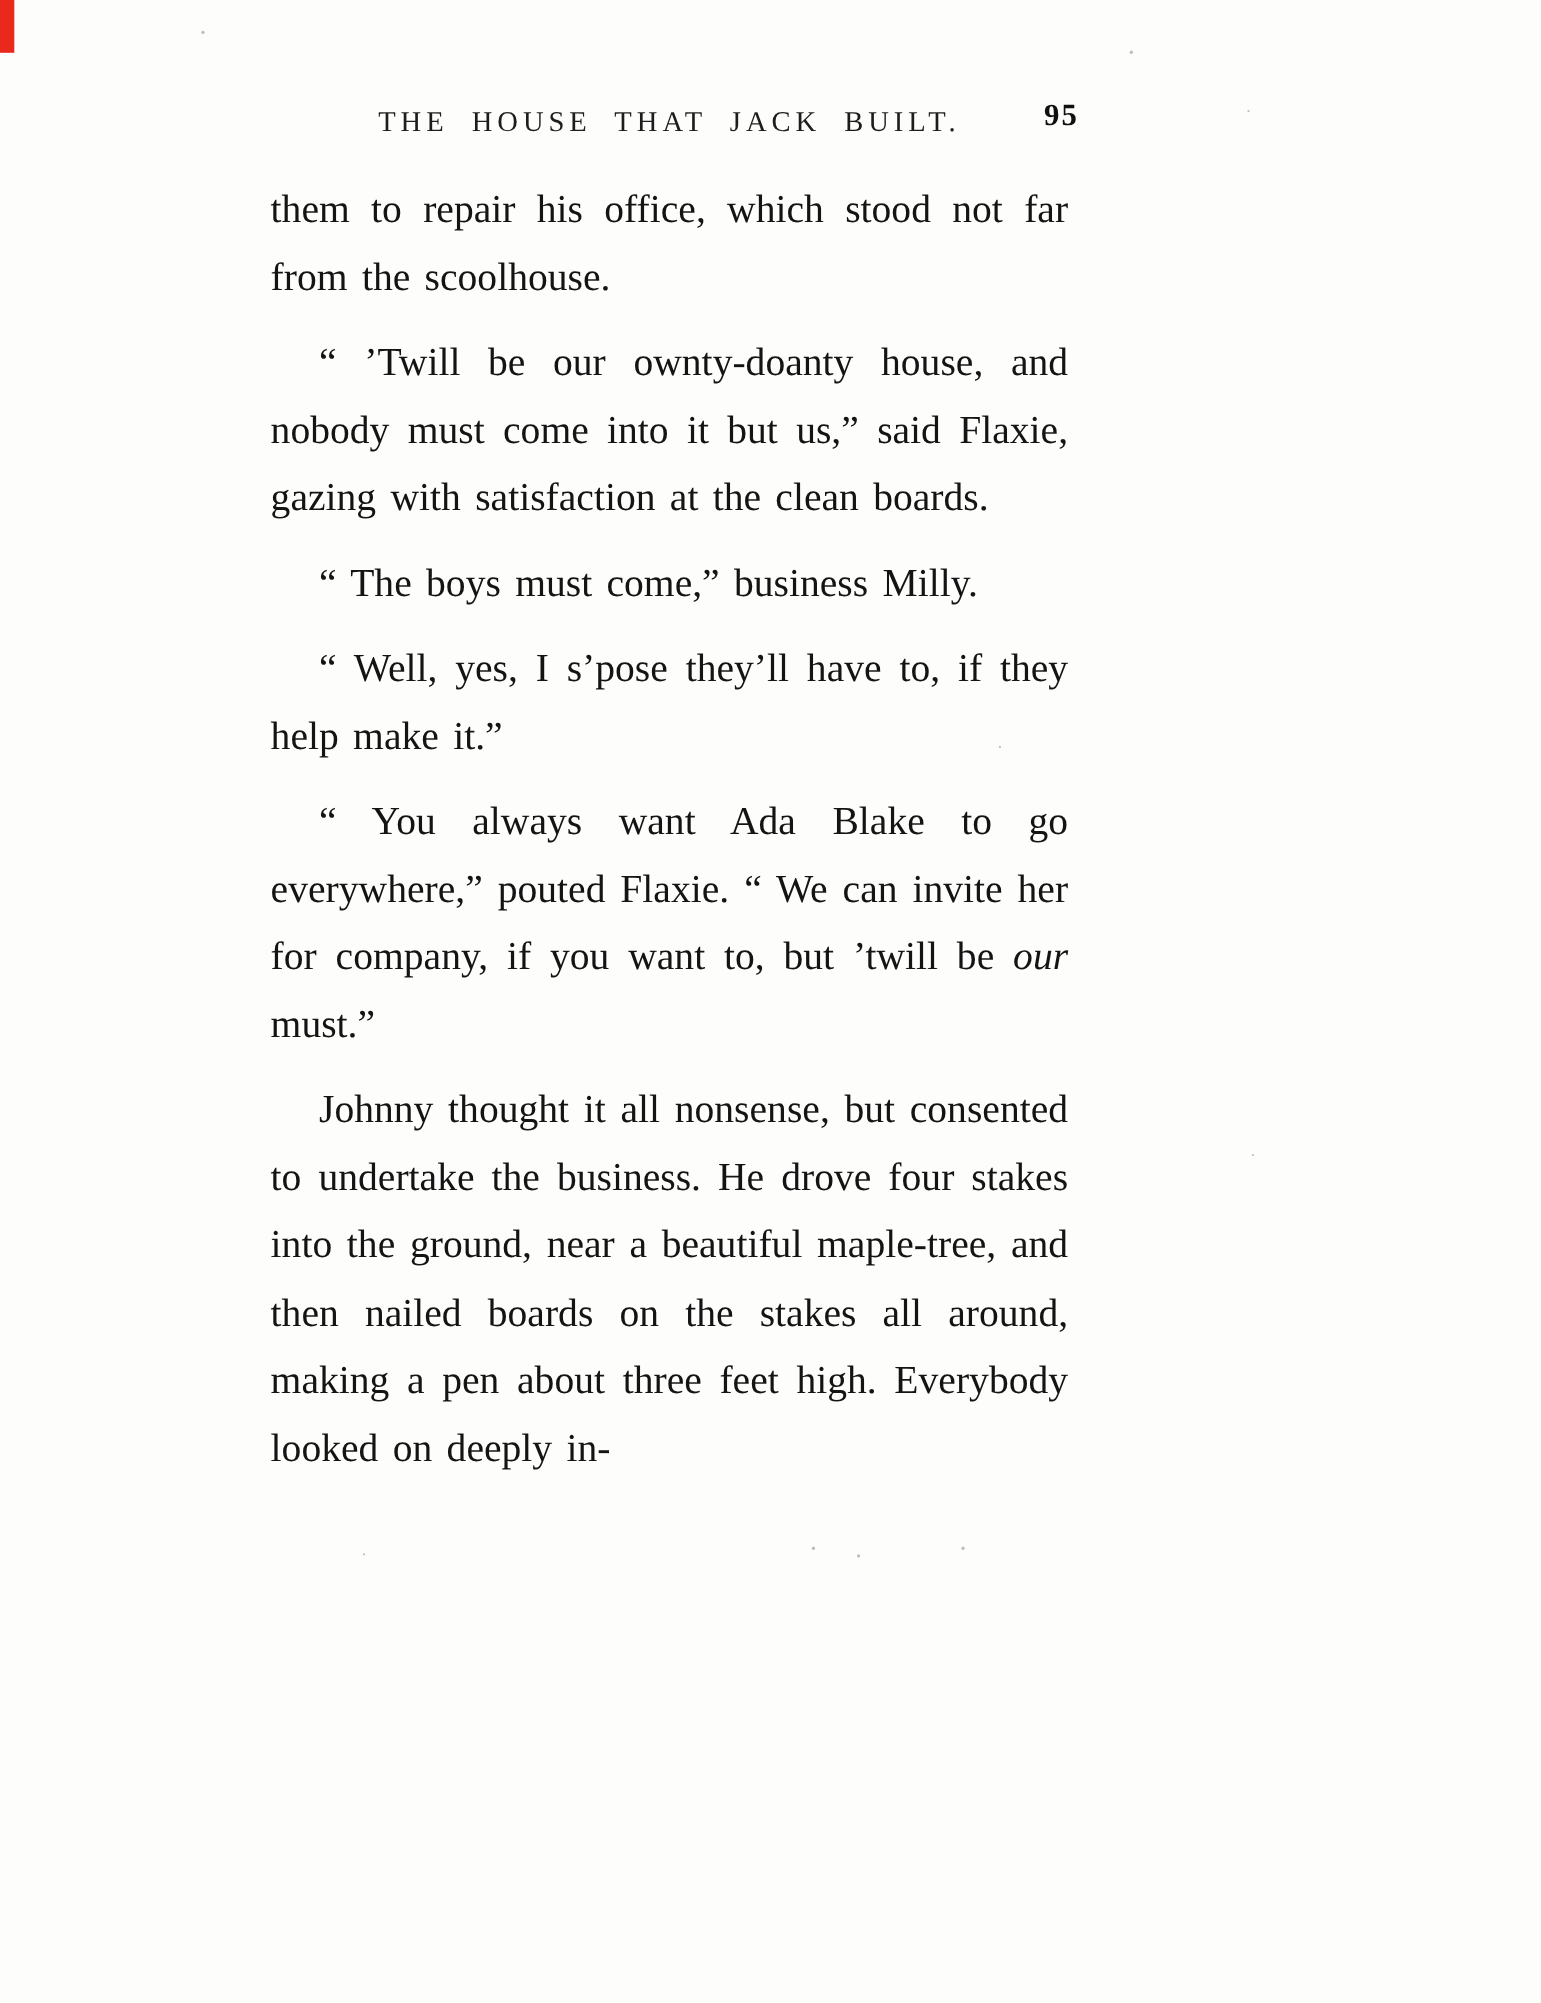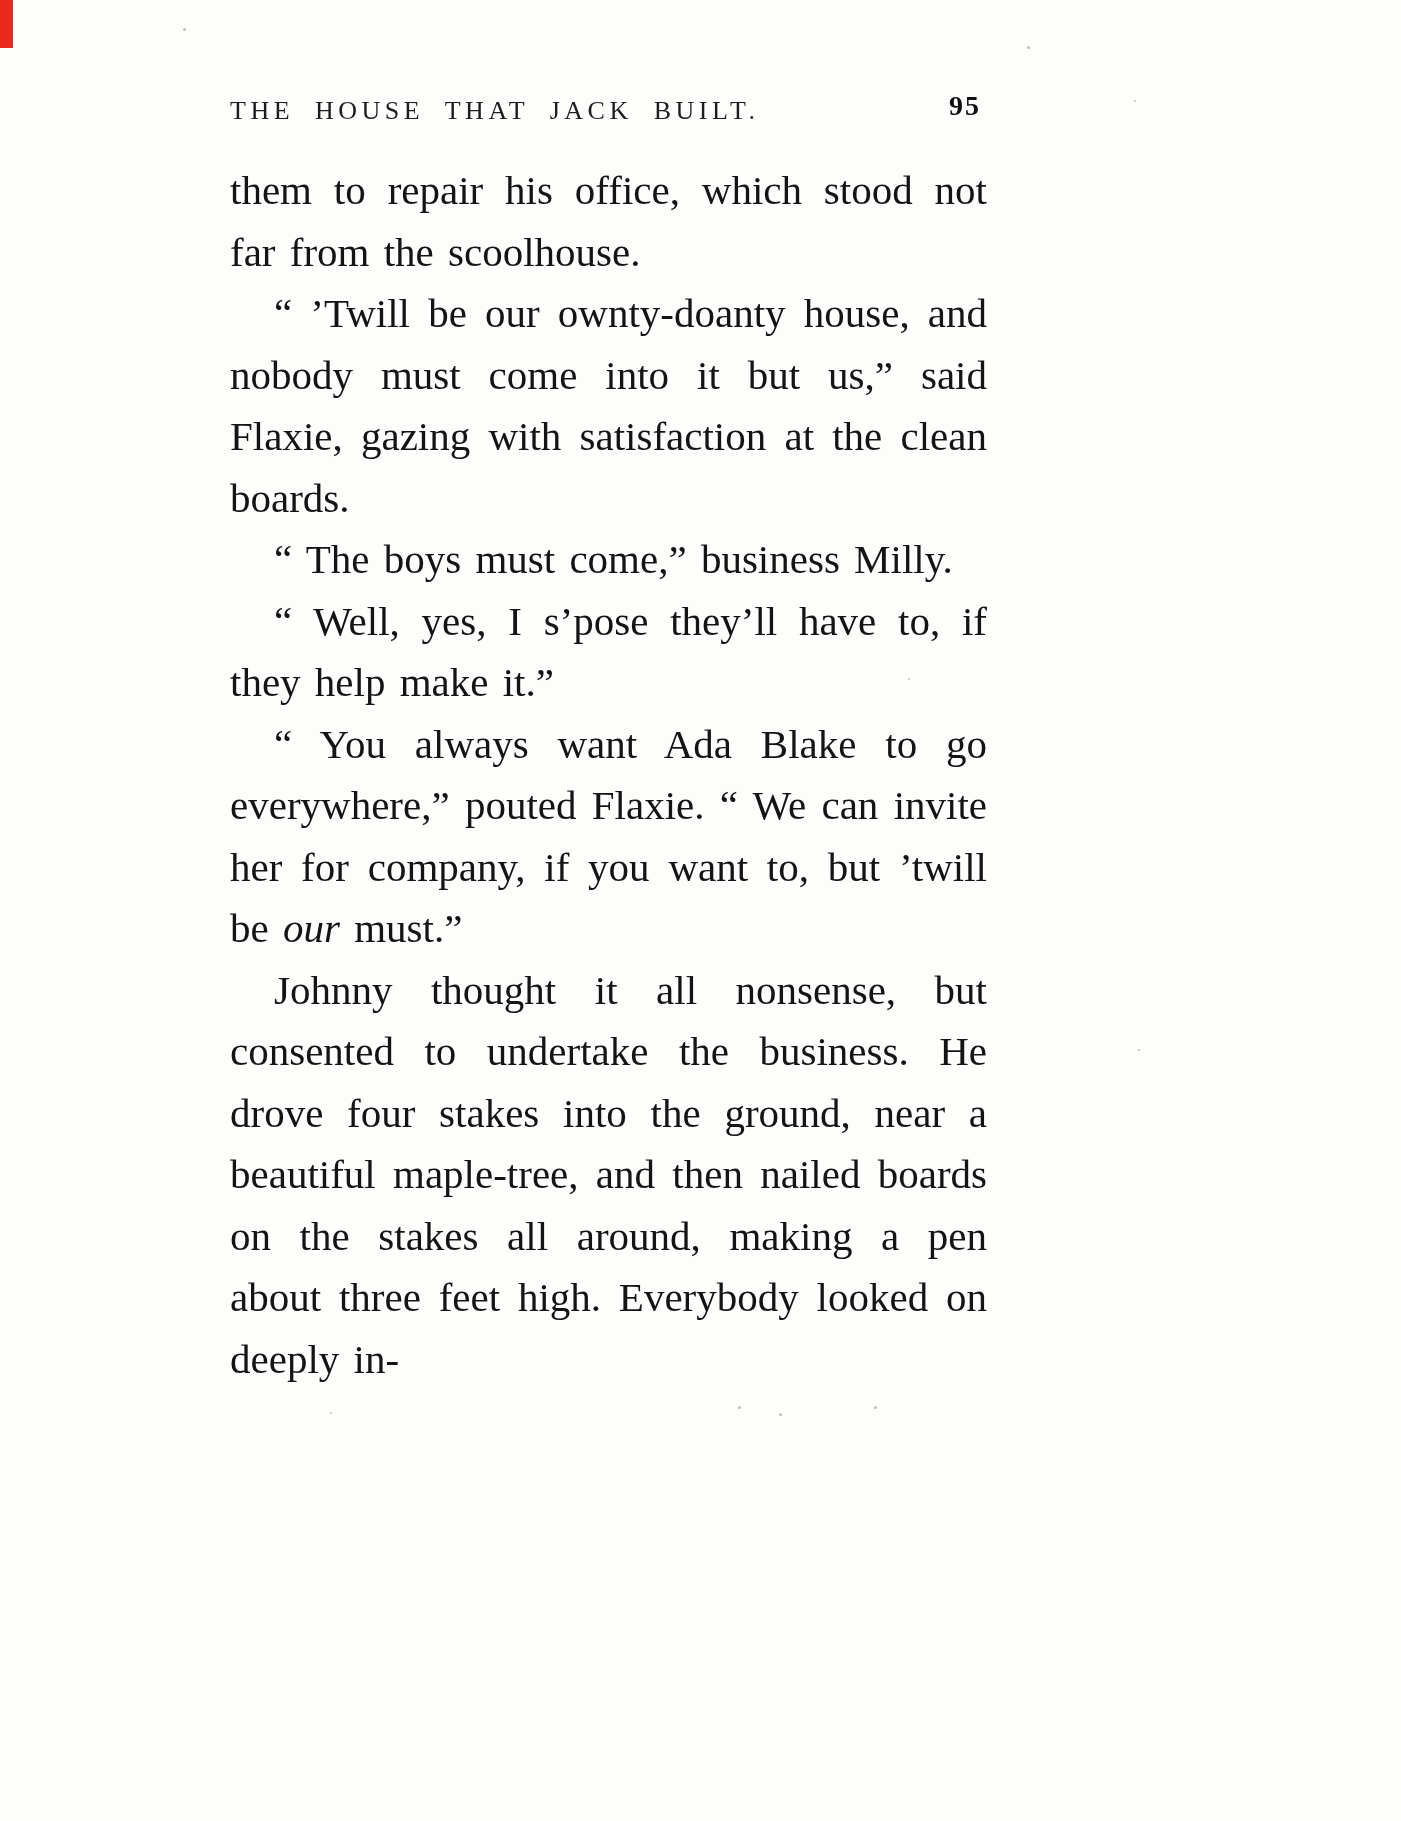--- a/index.html
+++ b/index.html
@@ -26,20 +26,21 @@
   .content {
     position: absolute;
     left: 230px;
     top: 0;
     width: 757px;
   }
   .header {
     position: relative;
     margin-top: 96px;
     height: 42px;
+    text-align: center;
     white-space: nowrap;
   }
   .title {
     font-size: 26px;
     letter-spacing: 4.5px;
     word-spacing: 10px;
     color: #1d1d1d;
   }
   .pagenum {
     position: absolute;
@@ -47,22 +48,22 @@
     top: -6px;
     font-size: 28px;
     font-weight: bold;
     letter-spacing: 2px;
     color: #101010;
   }
   .bodytext {
     margin-top: 22px;
   }
   p.para {
-    margin: 0;
-    font-size: 41px;
+    margin: 16px;
+    font-size: 36px;
     line-height: 61.5px;
     text-align: justify;
     word-spacing: 4px;
     color: #141414;
   }
   p.para.indent {
     text-indent: 44px;
   }
   p.para em {
     font-style: italic;

